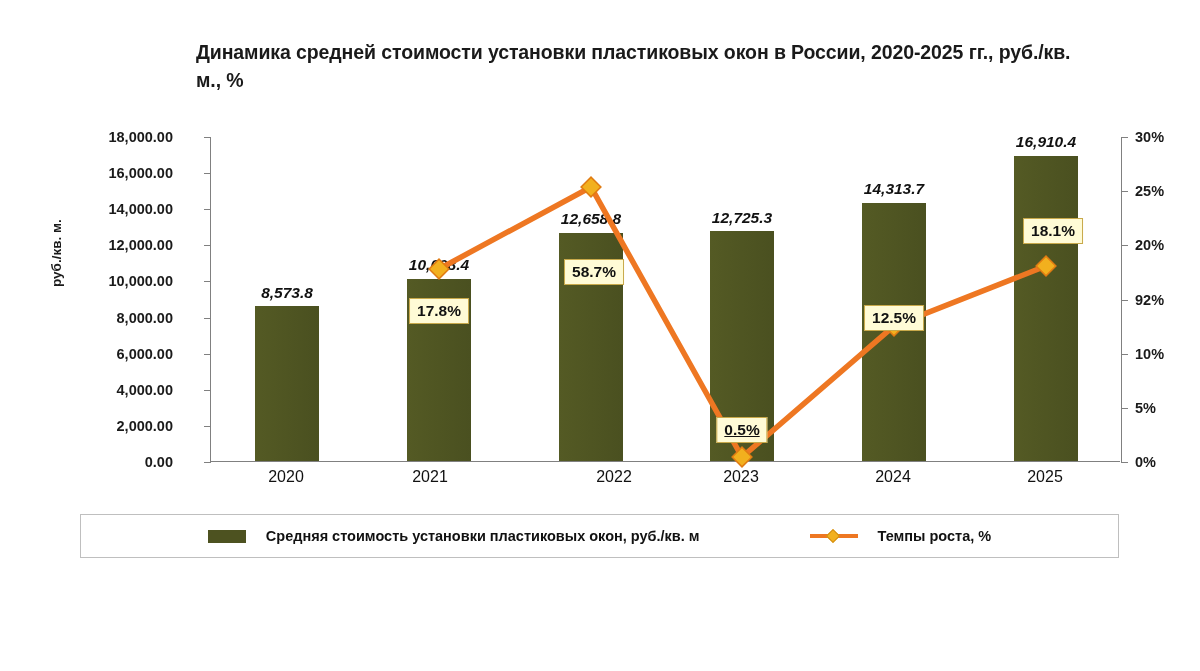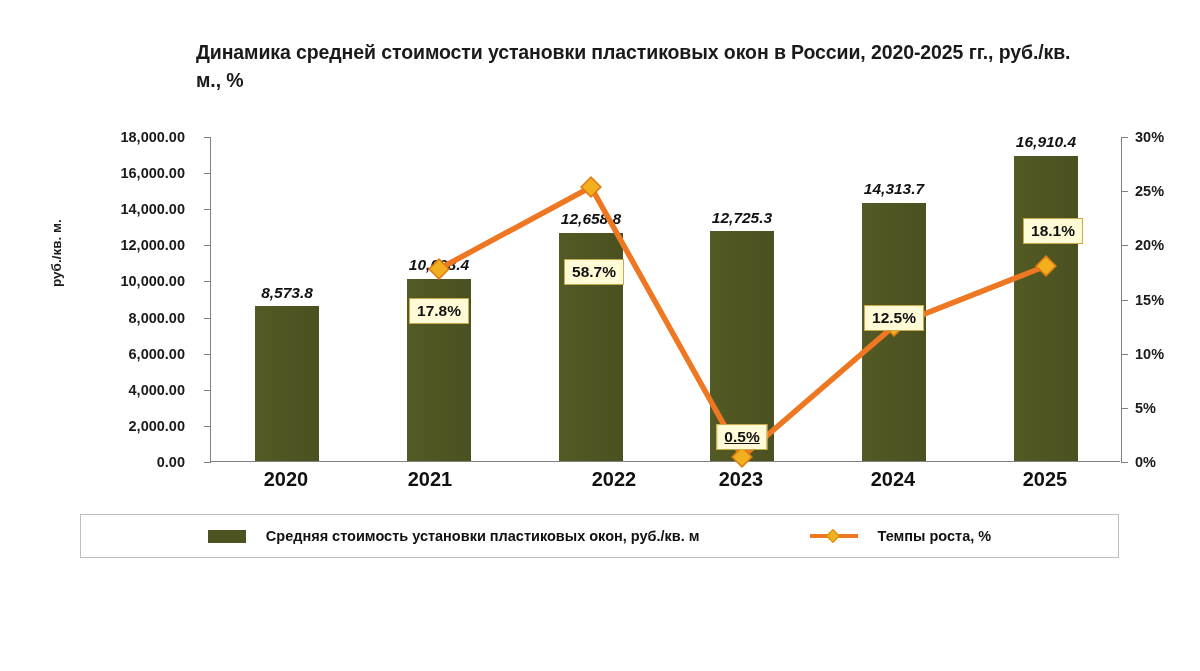--- a/index.html
+++ b/index.html
@@ -70,21 +70,21 @@
   .y-right-labels { left: 1052px; width: 70px; }
 
   .ytick {
     position: absolute;
     font-size: 14.5px;
     font-weight: bold;
     color: #1a1a1a;
     white-space: nowrap;
     transform: translateY(-50%);
   }
-  .y-left-labels .ytick { right: 8px; text-align: right; }
+  .y-left-labels .ytick { right: 20px; text-align: right; }
   .y-right-labels .ytick { left: 8px; text-align: left; }
 
   .tickmark {
     position: absolute;
     width: 7px;
     height: 0;
     border-top: 1.5px solid #808080;
   }
   .tickmark.left { left: -7px; }
   .tickmark.right { left: 910px; }
@@ -140,22 +140,22 @@
   
   .x-labels {
     position: absolute;
     left: 210px;
     top: 468px;
     width: 910px;
     height: 30px;
   }
   .xtick {
     position: absolute;
-    font-size: 20px;
-    font-weight: bold;
+    font-size: 16px;
+    font-weight: normal;
     color: #111111;
     transform: translateX(-50%);
     white-space: nowrap;
   }
 
   
   .legend {
     position: absolute;
     left: 80px;
     top: 514px;
@@ -229,21 +229,21 @@
       <div class="ytick" style="top:108.3px">12,000.00</div>
       <div class="ytick" style="top:72.2px">14,000.00</div>
       <div class="ytick" style="top:36.1px">16,000.00</div>
       <div class="ytick" style="top:0px">18,000.00</div>
     </div>
 
     <div class="y-right-labels">
       <div class="ytick" style="top:325px">0%</div>
       <div class="ytick" style="top:270.8px">5%</div>
       <div class="ytick" style="top:216.7px">10%</div>
-      <div class="ytick" style="top:162.5px">15%</div>
+      <div class="ytick" style="top:162.5px">92%</div>
       <div class="ytick" style="top:108.3px">20%</div>
       <div class="ytick" style="top:54.2px">25%</div>
       <div class="ytick" style="top:0px">30%</div>
     </div>
 
     <div class="plot-area">
 
       <div class="right-axis"></div>
 
       <div class="tickmark left" style="top:325px"></div>
@@ -285,21 +285,21 @@
           <rect x="-7" y="-7" width="14" height="14" transform="translate(228,132) rotate(45)"></rect>
           <rect x="-7" y="-7" width="14" height="14" transform="translate(380,50) rotate(45)"></rect>
           <rect x="-7" y="-7" width="14" height="14" transform="translate(531,320) rotate(45)"></rect>
           <rect x="-7" y="-7" width="14" height="14" transform="translate(683,189) rotate(45)"></rect>
           <rect x="-7" y="-7" width="14" height="14" transform="translate(835,129) rotate(45)"></rect>
         </g>
       </svg>
 
       <div class="pct-label" style="left:228px; top:161px;">17.8%</div>
       <div class="pct-label" style="left:383px; top:122px;">58.7%</div>
-      <div class="pct-label" style="left:531px; top:287px;text-decoration:underline;">0.5%</div>
+      <div class="pct-label" style="left:531px; top:280px;text-decoration:underline;">0.5%</div>
       <div class="pct-label" style="left:683px; top:168px;">12.5%</div>
       <div class="pct-label" style="left:842px; top:81px;">18.1%</div>
     </div>
   </div>
 
   <div class="x-labels">
     <div class="xtick" style="left:76px;">2020</div>
     <div class="xtick" style="left:220px;">2021</div>
     <div class="xtick" style="left:404px;">2022</div>
     <div class="xtick" style="left:531px;">2023</div>

